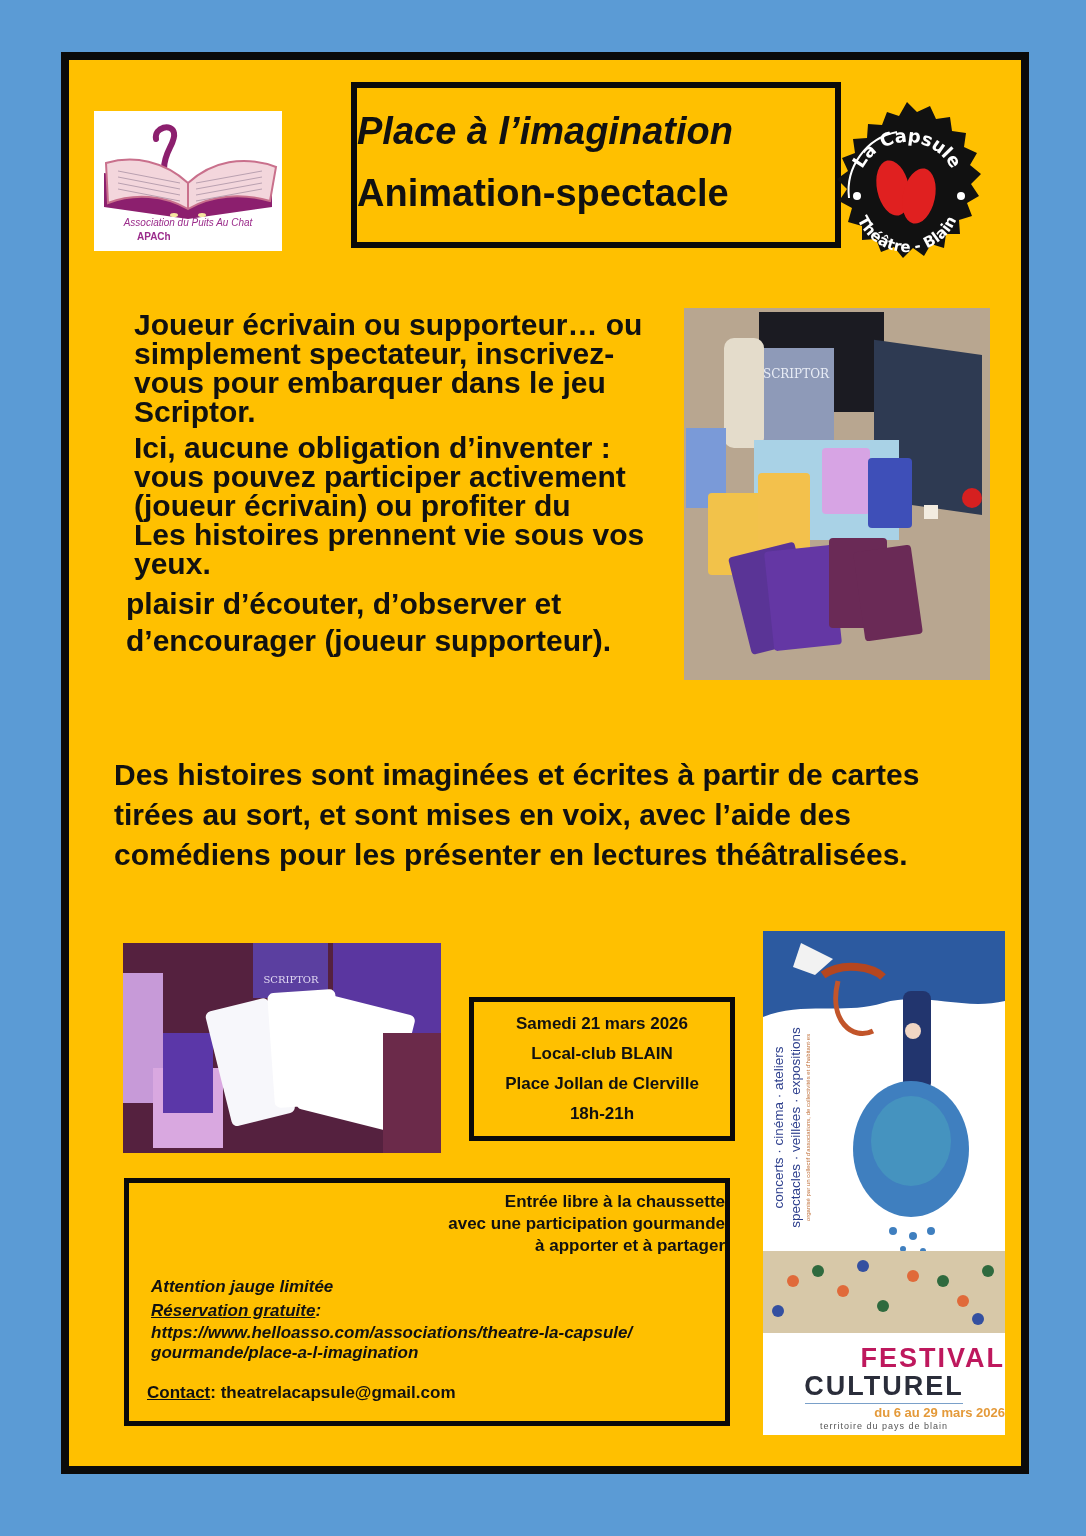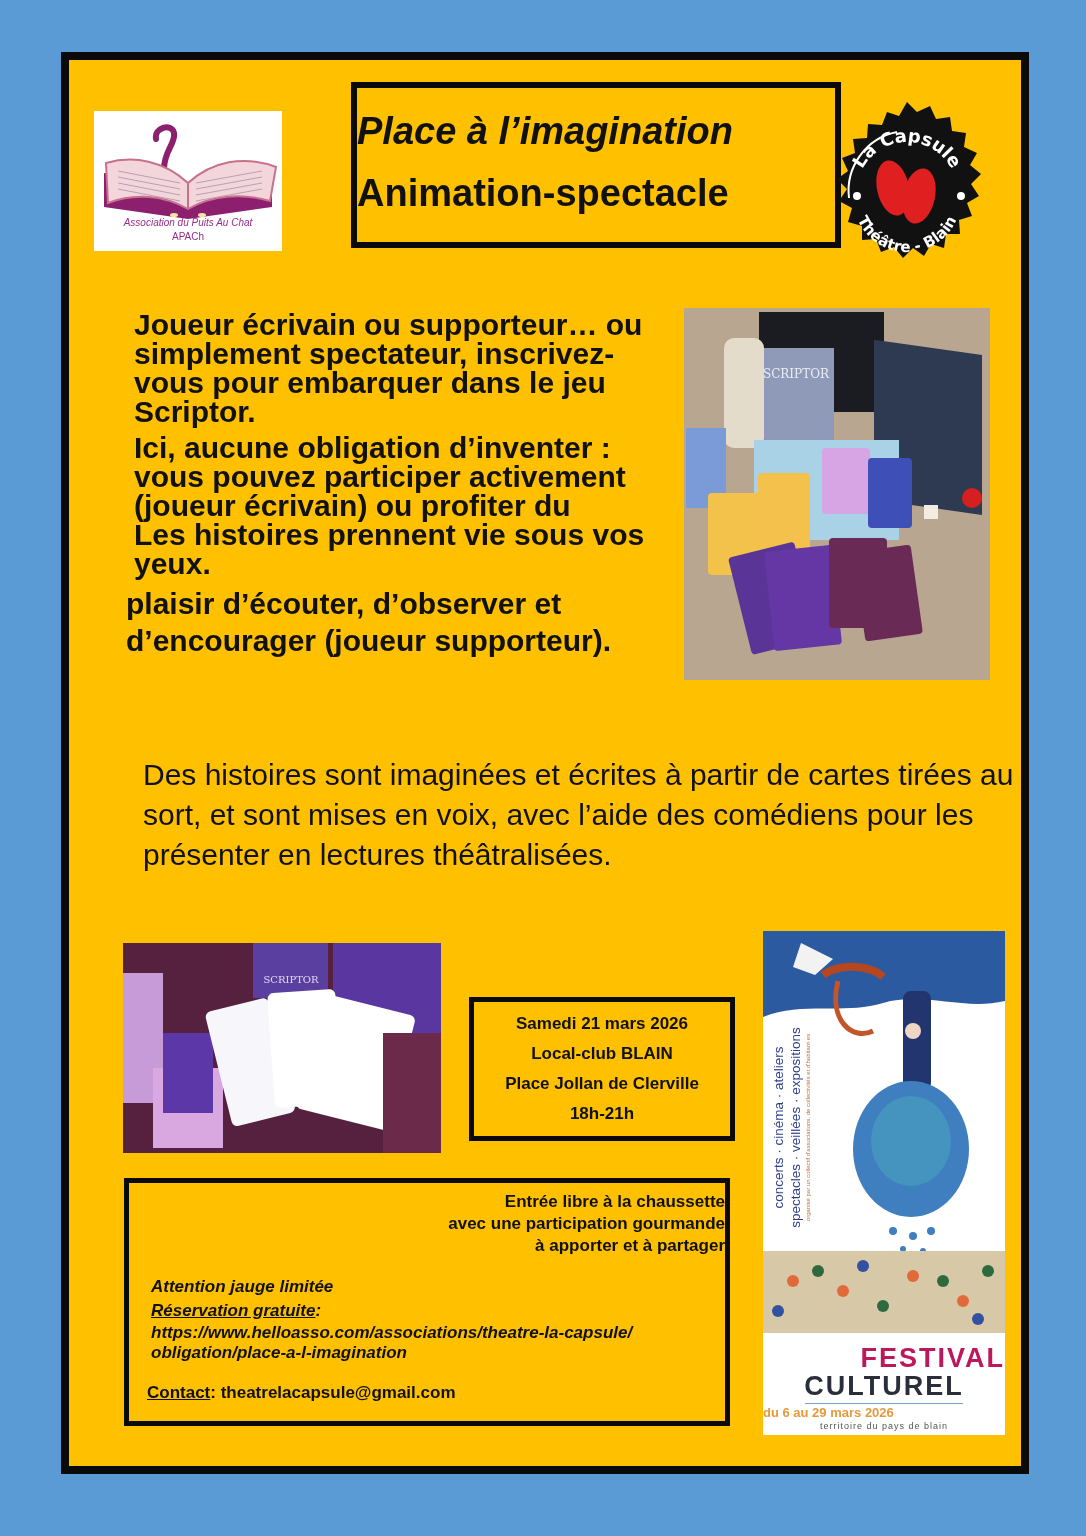--- a/index.html
+++ b/index.html
@@ -15,43 +15,43 @@
   
   .apach {
     left:25px; top:51px; width:188px; height:140px; background:#fff;
   }
   .apach svg { position:absolute; left:0; top:0; }
   .apach .name {
     position:absolute; left:0; width:100%; top:106px; text-align:center;
     font-size:10px; font-style:italic; color:#9b2c8b;
   }
   .apach .abbr {
-    position:absolute; left:0; width:100%; top:120px; text-align:center;
-    font-size:10px; font-weight:normal; color:#9b2c8b;
+    position:absolute; left:0; width:100%; top:120px; 
+    font-size:10px; font-weight:bold; color:#9b2c8b;padding-left:43px;
   }
   
   .titlebox {
     left:250px; top:22px; width:478px; height:154px; border:6px solid #0a0a0a;
     margin-left:32px;
   }
   .titlebox .t1 { position:absolute; left:0; right:0; top:22px; font-size:38px; font-weight:bold; font-style:italic; }
   .titlebox .t2 { position:absolute; left:0; right:0; top:84px; font-size:38px; font-weight:bold; }
   
   .capsule { left:748px; top:40px; width:180px; height:180px; }
   
   .intro {
     left:57px; top:250px; width:540px; font-size:30px; font-weight:bold; line-height:29px;
   }
   .intro p { margin:0 0 7px 8px; }
   .intro p.tall { line-height:37px; margin-top:-4px; }
   
   .photo1 { left:615px; top:248px; width:306px; height:372px; overflow:hidden; background:#b9a791; }
   
   .para {
-    left:74px; top:695px; width:880px; font-size:30px; font-weight:normal; line-height:40px;
+    left:45px; top:695px; width:880px; font-size:30px; font-weight:bold; line-height:40px;
   }
   
   .photo2 { left:54px; top:883px; width:318px; height:210px; overflow:hidden; background:#5a2240; }
   
   .datebox {
     left:400px; top:937px; width:256px; height:134px; border:5px solid #0a0a0a;
     text-align:center; font-weight:bold; font-size:17px;
   }
   .datebox div { line-height:30px; }
   .datebox .first { margin-top:7px; }
@@ -67,21 +67,21 @@
   .infobox .contact { font-style:normal; margin-top:20px; padding-left:18px; }
   
   .poster { left:694px; top:871px; width:242px; height:504px; background:#fff; overflow:hidden; }
   .poster .vert {
     position:absolute; left:-122px; top:175px; width:300px; transform:rotate(-90deg);
     transform-origin:center; font-size:13.5px; color:#2c3e8c; line-height:17px; text-align:center;
   }
   .poster .fest1 { position:absolute; left:0; right:0; top:412px; text-align:right; font-size:27px; font-weight:bold; color:#be185d; letter-spacing:2px; }
   .poster .fest2 { position:absolute; left:0; right:0; top:440px; text-align:center; font-size:27px; font-weight:bold; color:#2a2d3a; letter-spacing:2px; }
   .poster .line { position:absolute; left:42px; right:42px; top:472px; height:1px; background:#7aa0c9; }
-  .poster .dates { position:absolute; left:0; right:0; top:474px; text-align:left; font-size:13px; font-weight:bold; color:#e49a3a; }
+  .poster .dates { position:absolute; left:0; right:0; top:474px; text-align:right; font-size:13px; font-weight:bold; color:#e49a3a; }
   .poster .terr { position:absolute; left:0; right:0; top:490px; text-align:center; font-size:9px; color:#555; letter-spacing:1px; }
 </style>
 </head>
 <body>
 
 <div class="page">
 
   <div class="abs apach">
     <svg width="188" height="110" viewBox="0 0 188 110">
       <path d="M62 28 C60 16 78 12 80 22 C82 32 70 40 70 58" stroke="#8c1f6e" stroke-width="6" fill="none" stroke-linecap="round"></path>
@@ -187,21 +187,21 @@
     <div class="center">
       <div>Entrée libre à la chaussette</div>
       <div>avec une participation gourmande</div>
       <div>à apporter et à partager</div>
     </div>
     <div class="left">
       <div>Attention jauge limitée</div>
       <div><u>Réservation gratuite</u><span>:</span></div>
       <div class="url">
         <div>https://www.helloasso.com/associations/theatre-la-capsule/</div>
-        <div>obligation/place-a-l-imagination</div>
+        <div>gourmande/place-a-l-imagination</div>
       </div>
     </div>
     <div class="contact">
       <u>Contact</u><span>: theatrelacapsule@gmail.com</span>
     </div>
   </div>
 
   <div class="abs poster">
     <svg width="242" height="504" viewBox="0 0 242 504" style="position:absolute;left:0;top:0">
       <path d="M0 0 H242 V70 C200 80 160 60 120 72 C80 84 40 70 0 86 Z" fill="#2c5aa0"></path>

